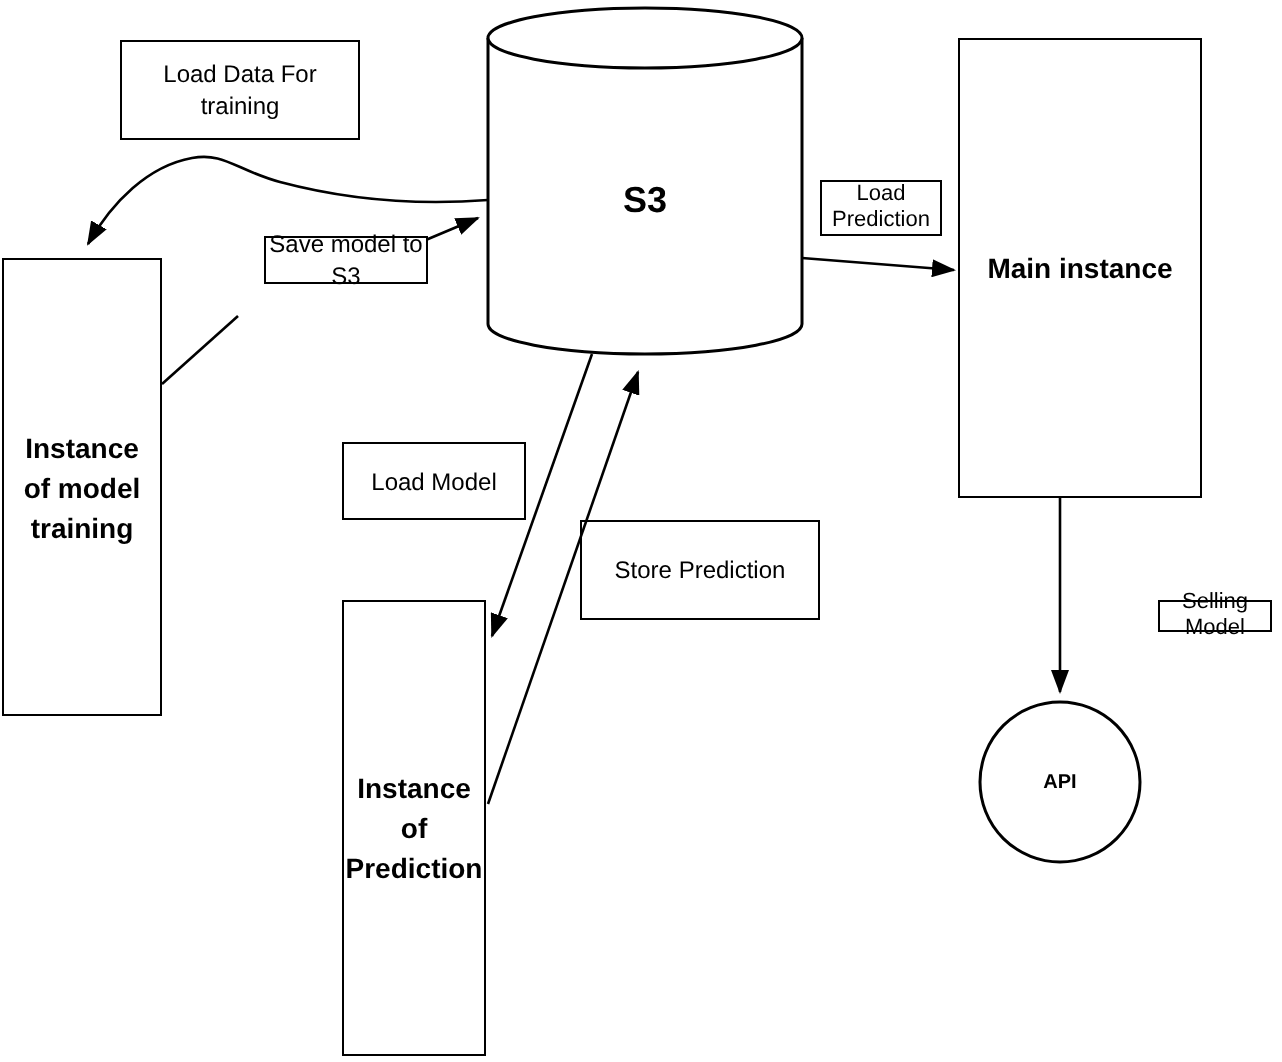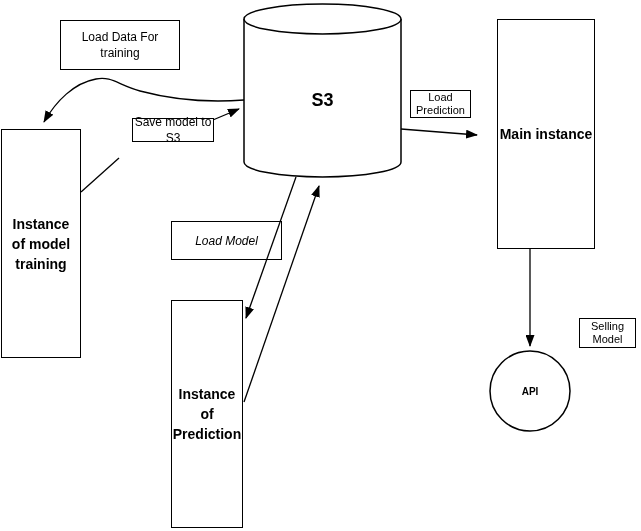--- a/index.html
+++ b/index.html
@@ -101,21 +101,21 @@
 
     <line class="edge" x1="530" y1="249" x2="530" y2="346" marker-end="url(#arrow)"></line>
   </svg>
 
   <div class="node-box" style="left:1px; top:129px; width:80px; height:229px;">
     <div>Instance</div>
     <div>of model</div>
     <div>training</div>
   </div>
 
-  <div class="node-box" style="left:479px; top:19px; width:98px; height:230px;margin-left:18px;">
+  <div class="node-box" style="left:479px; top:19px; width:122px; height:230px;">
     <div>Main instance</div>
   </div>
 
   <div class="node-box" style="left:171px; top:300px; width:72px; height:228px;">
     <div>Instance</div>
     <div>of</div>
     <div>Prediction</div>
   </div>
 
   <div class="shape-label s3-label">
@@ -128,31 +128,34 @@
   <div class="label-box" style="left:60px; top:20px; width:120px; height:50px;">
     <div>Load Data For</div>
     <div>training</div>
   </div>
 
   <div class="label-box" style="left:132px; top:118px; width:82px; height:24px;">
     <div>Save model to</div>
     <div>S3</div>
   </div>
 
-  <div class="label-box" style="left:171px; top:221px; width:111px; height:39px;font-style:italic;">
+  <div class="label-box" style="left:171px; top:221px; width:92px; height:39px;">
     <div>Load Model</div>
   </div>
 
+  <div class="label-box" style="left:290px; top:260px; width:120px; height:50px;">
+    <div>Store Prediction</div>
+  </div>
 
   <div class="label-box small" style="left:410px; top:90px; width:61px; height:28px;">
     <div>Load</div>
     <div>Prediction</div>
   </div>
 
-  <div class="label-box small" style="left:579px; top:300px; width:57px; height:30px;margin-top:18px;">
+  <div class="label-box small" style="left:579px; top:300px; width:57px; height:16px;">
     <div>Selling</div>
     <div>Model</div>
   </div>
 
   <svg class="layer top" viewBox="0 0 641 531" xmlns="http://www.w3.org/2000/svg">
     <defs>
       <marker id="arrow2" markerWidth="12" markerHeight="9" refX="11" refY="4.5" orient="auto" markerUnits="userSpaceOnUse">
         <path d="M0,0 L12,4.5 L0,9 Z" fill="#000000"></path>
       </marker>
     </defs>

